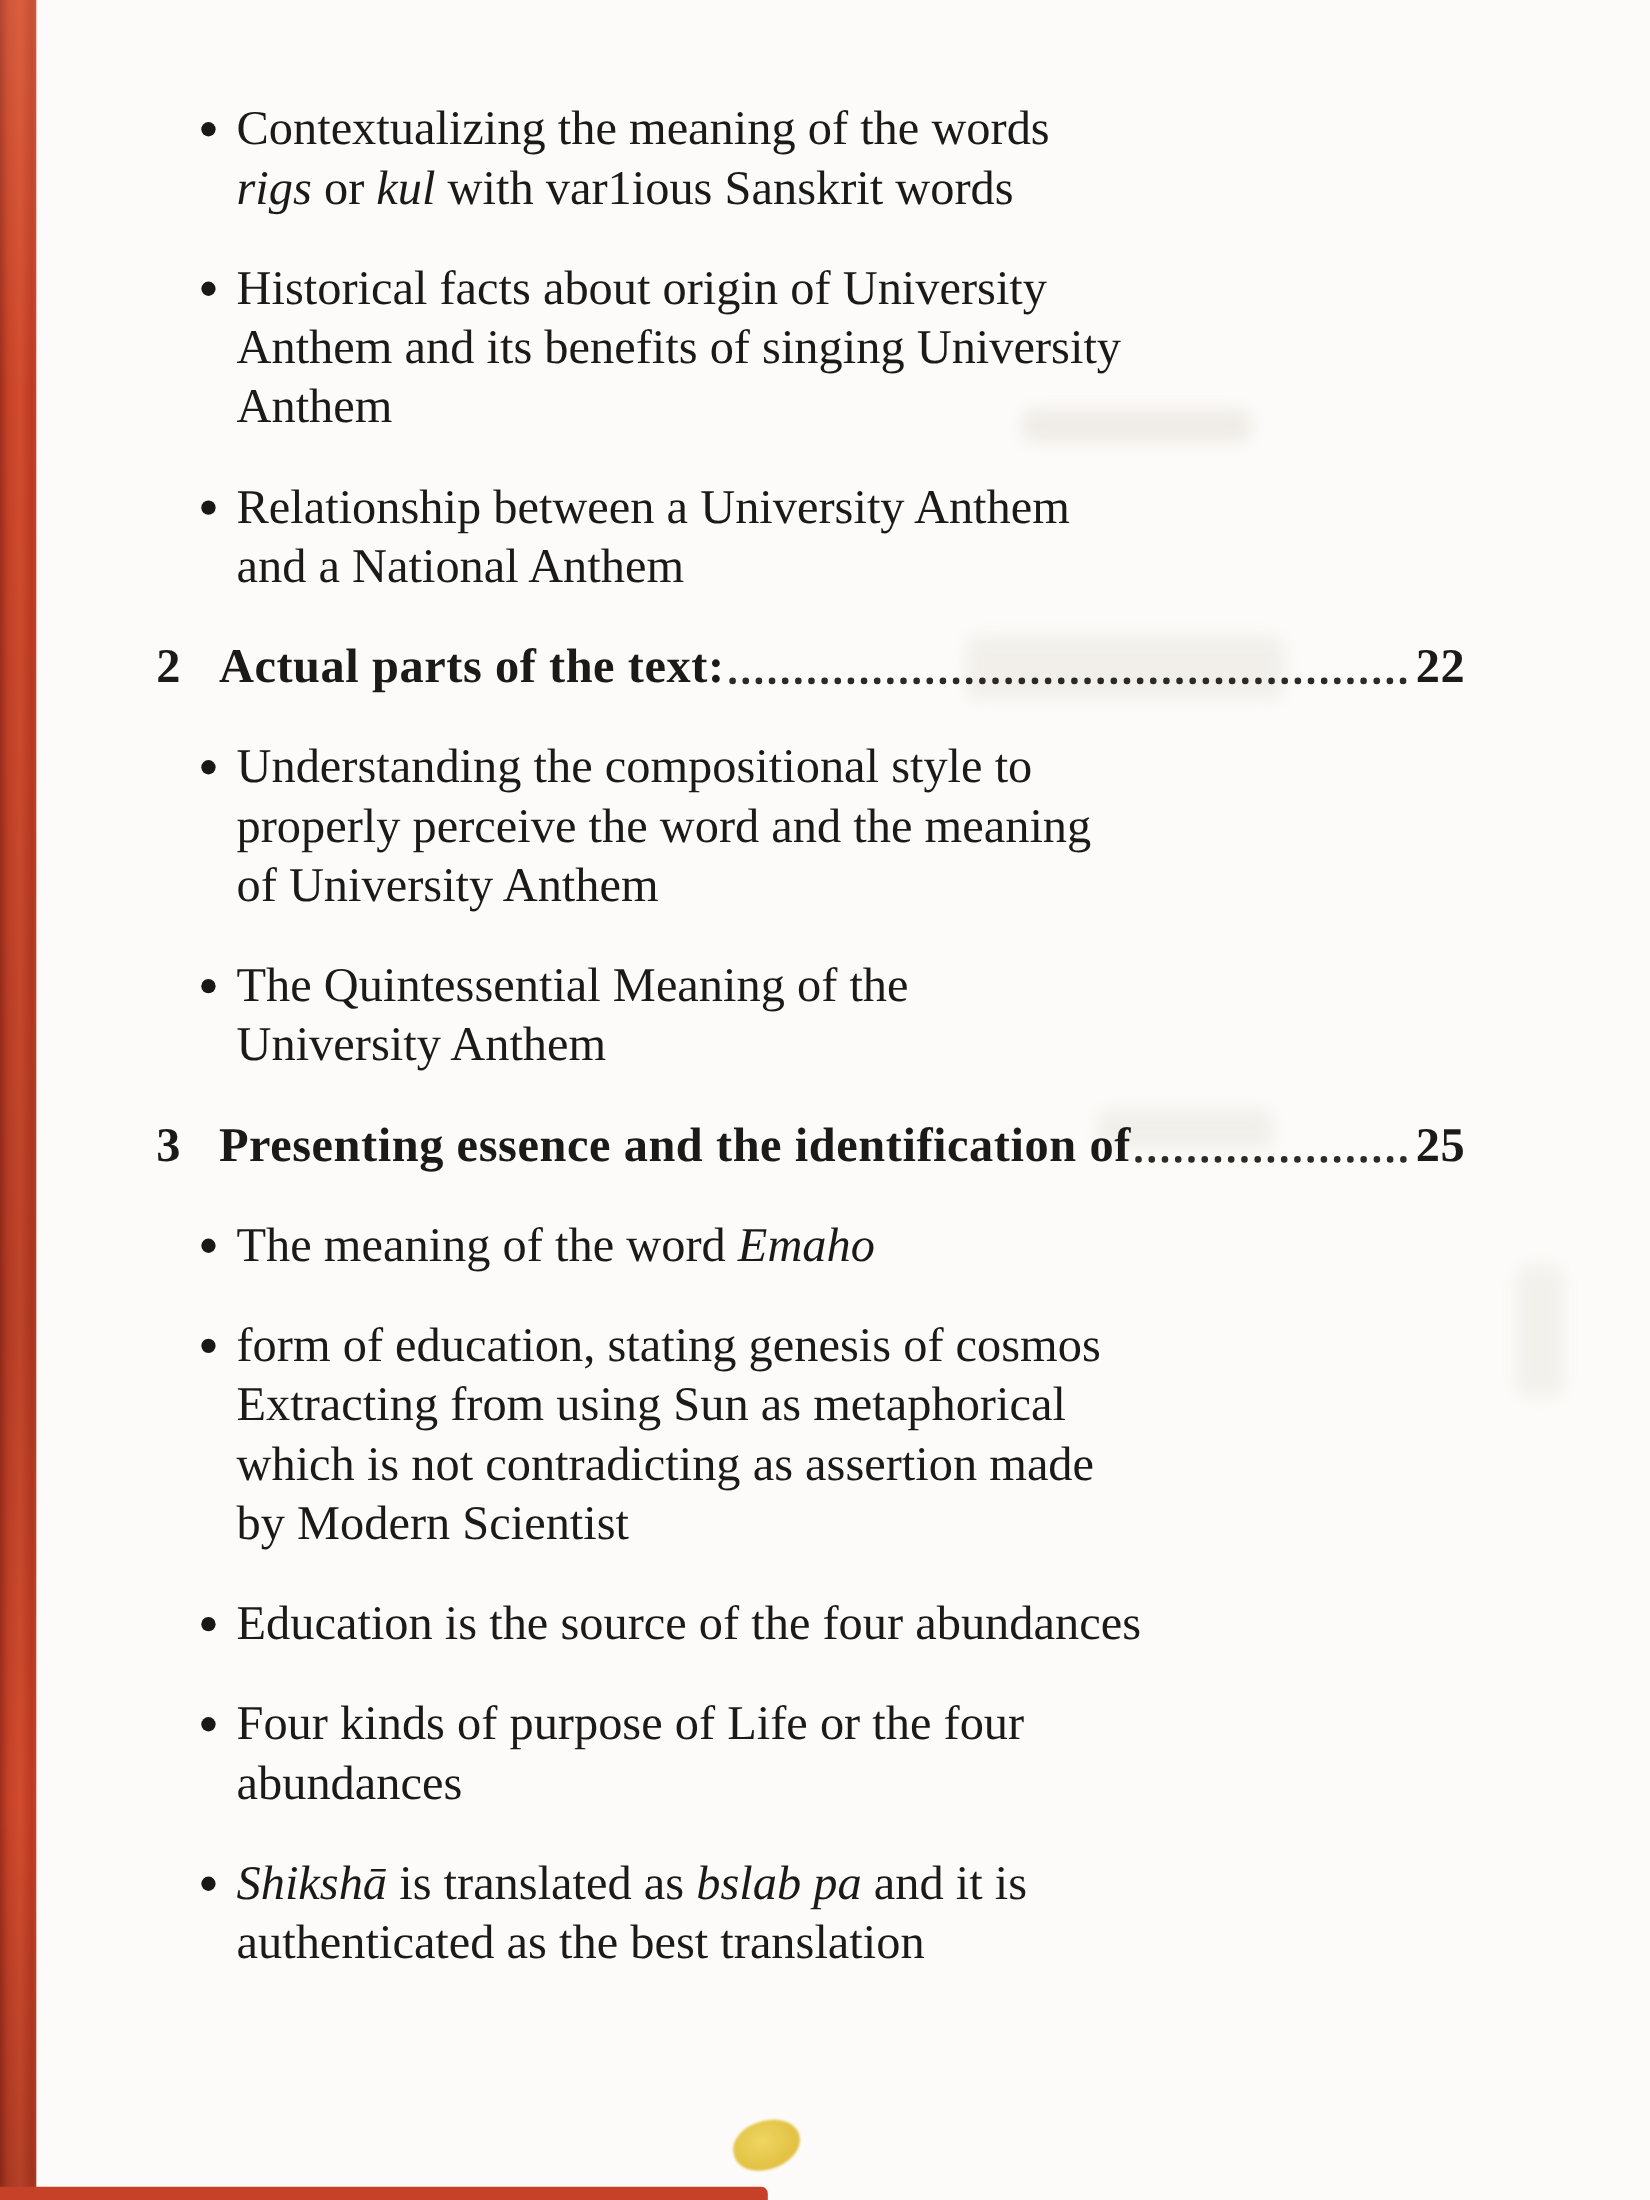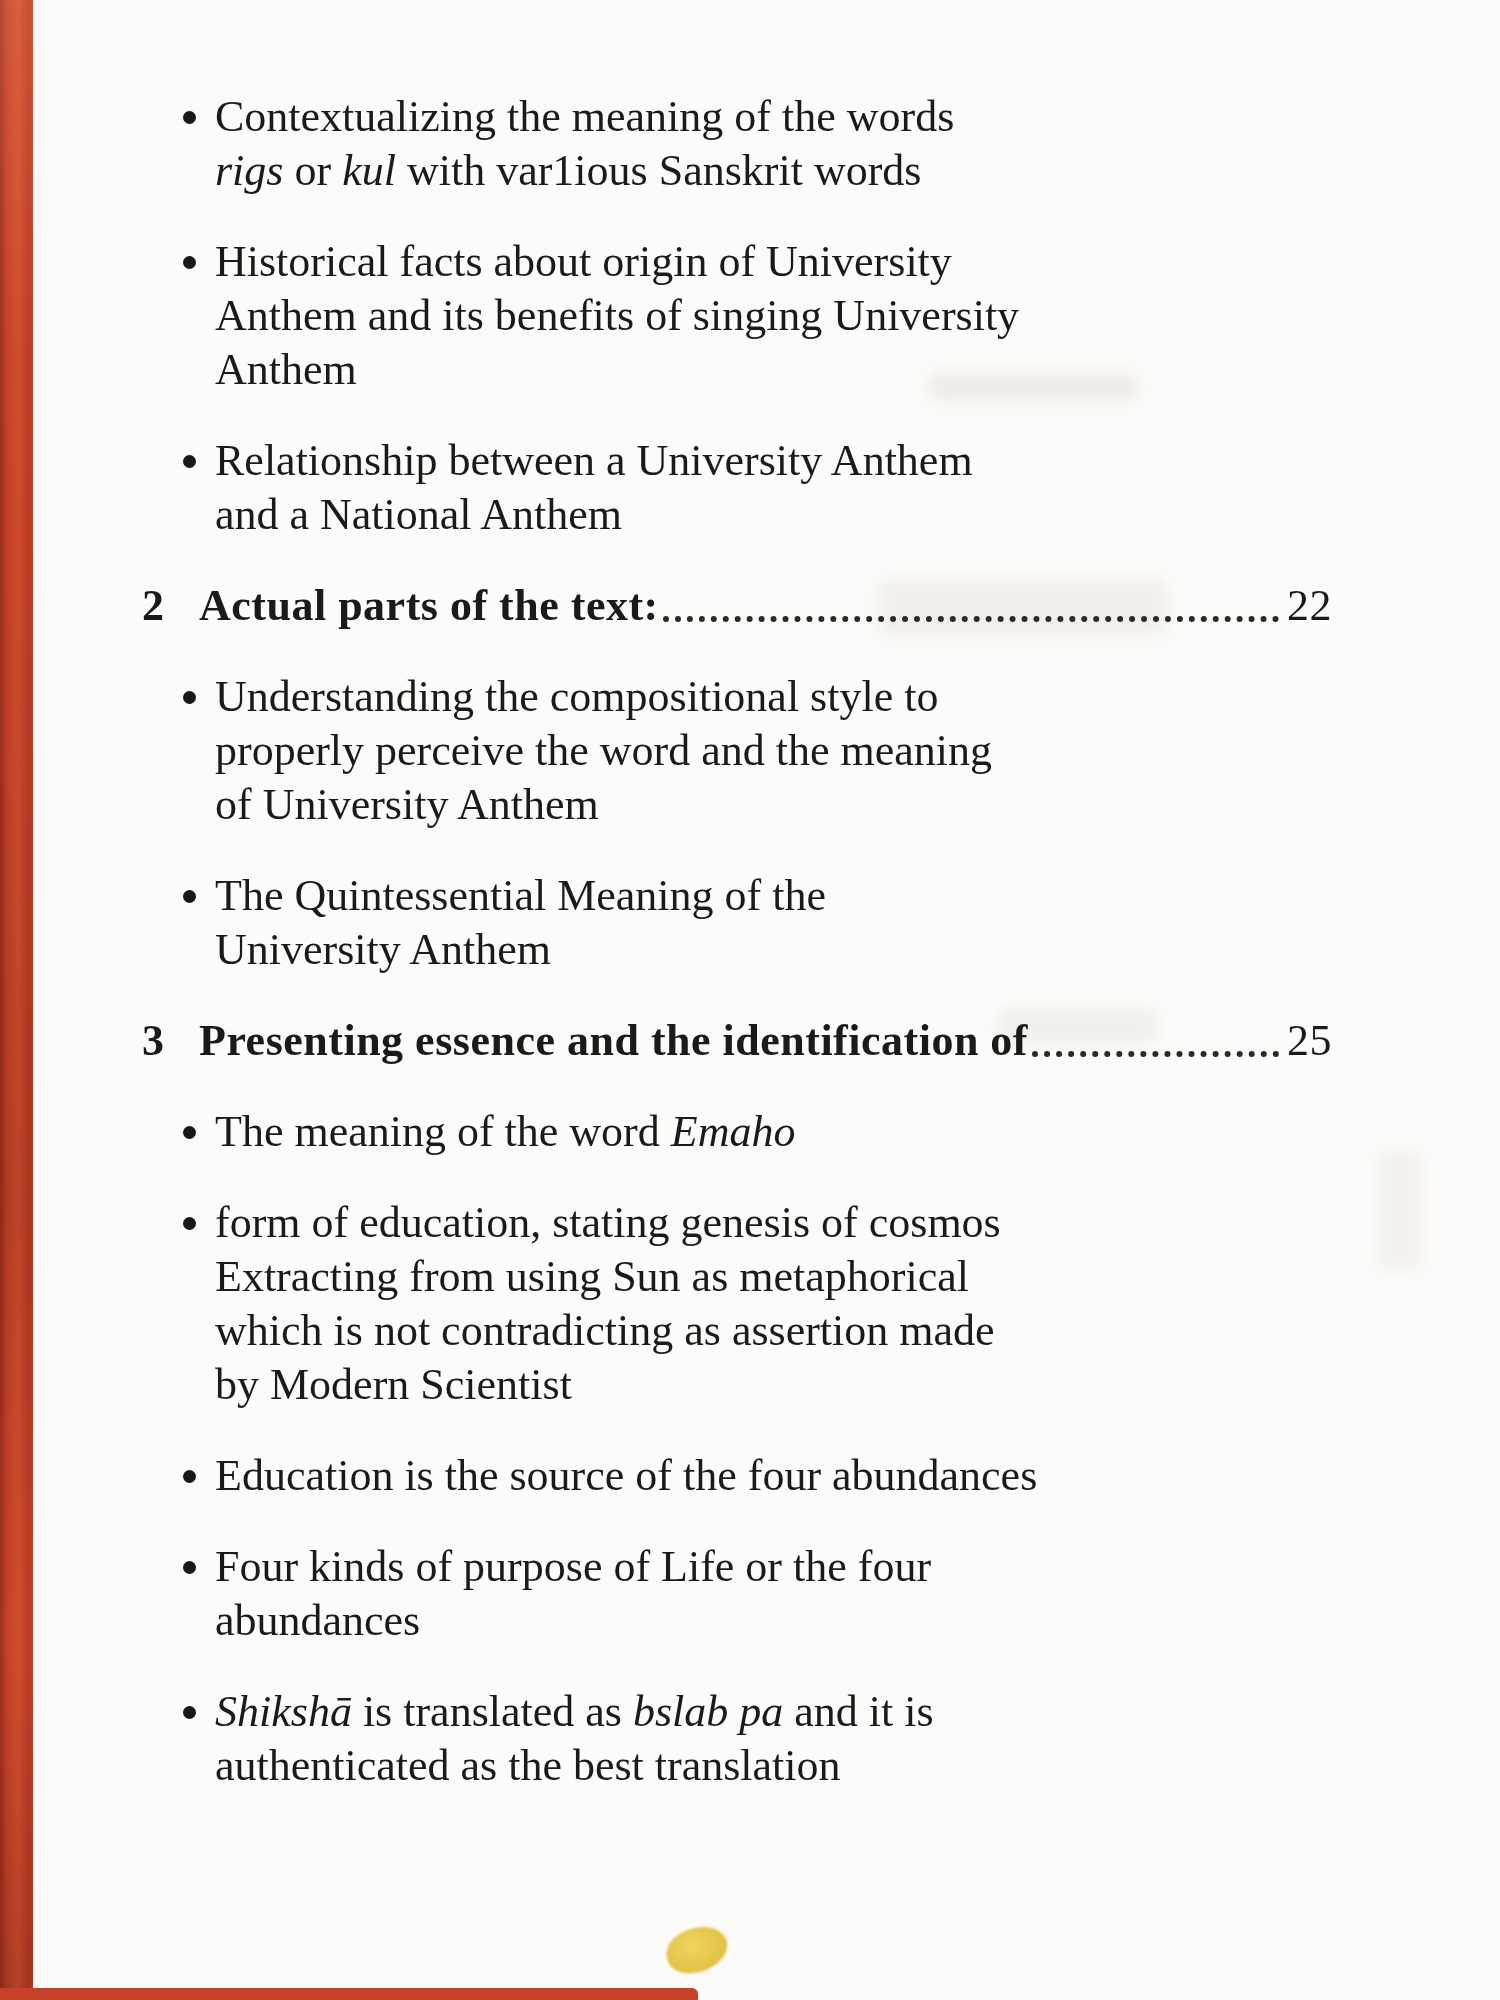--- a/index.html
+++ b/index.html
@@ -54,21 +54,21 @@
   .toc-item.numbered .content{font-weight:bold;letter-spacing:.5px;}
   .tline{display:flex;}
   .tline .txt{white-space:pre-wrap;}
   .leader{
     flex:1;min-width:60px;
     border-bottom:6px dotted #2c2a27;
     align-self:flex-end;
     margin:0 8px 11px 4px;
     font-weight:normal;
   }
-  .pagenum{font-weight:normal;align-self:flex-end;}
+  .pagenum{font-weight:bold;align-self:flex-end;}
   i{}
 </style>
 </head>
 <body style="background: rgb(252, 251, 249); color: rgb(27, 26, 24);">
 
 <div class="edge-stripe"></div>
 <div class="bottom-stripe" style="background: rgb(198, 65, 40);"></div>
 <div class="highlight-dot" style="background: radial-gradient(at 45% 40%, rgb(238, 210, 84) 0%, rgb(224, 188, 51) 70%);"></div>
 
 <div class="ghost g1"></div>

